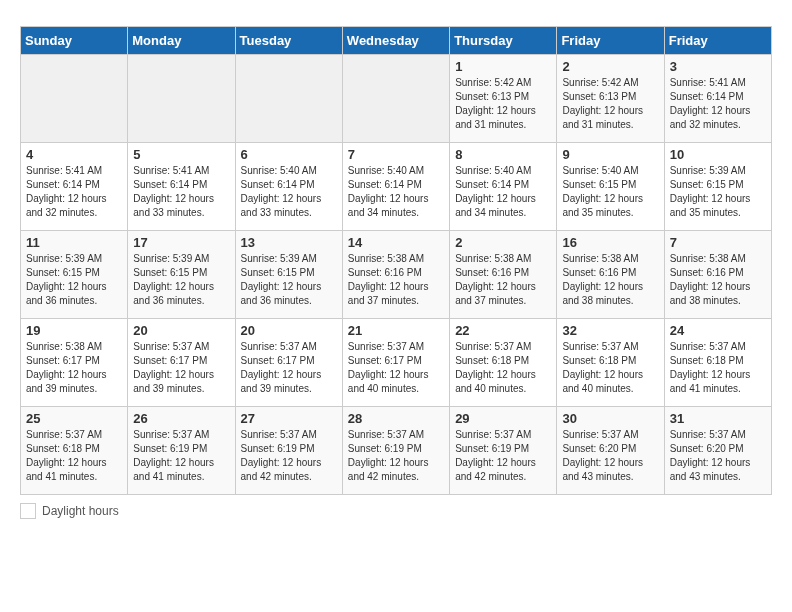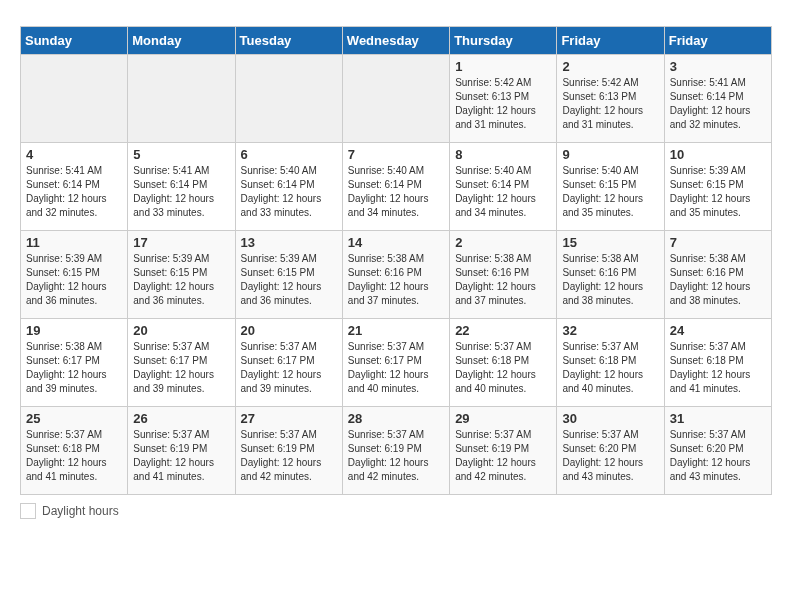--- a/index.html
+++ b/index.html
@@ -225,21 +225,21 @@
 and 37 minutes.</div>
         </td>
         <td>
           <span class="day-num">2</span>
           <div class="day-info" style="white-space: pre-line;">Sunrise: 5:38 AM
 Sunset: 6:16 PM
 Daylight: 12 hours
 and 37 minutes.</div>
         </td>
         <td>
-          <span class="day-num">15</span>
+          <span class="day-num">16</span>
           <div class="day-info" style="white-space: pre-line;">Sunrise: 5:38 AM
 Sunset: 6:16 PM
 Daylight: 12 hours
 and 38 minutes.</div>
         </td>
         <td>
           <span class="day-num">7</span>
           <div class="day-info" style="white-space: pre-line;">Sunrise: 5:38 AM
 Sunset: 6:16 PM
 Daylight: 12 hours

